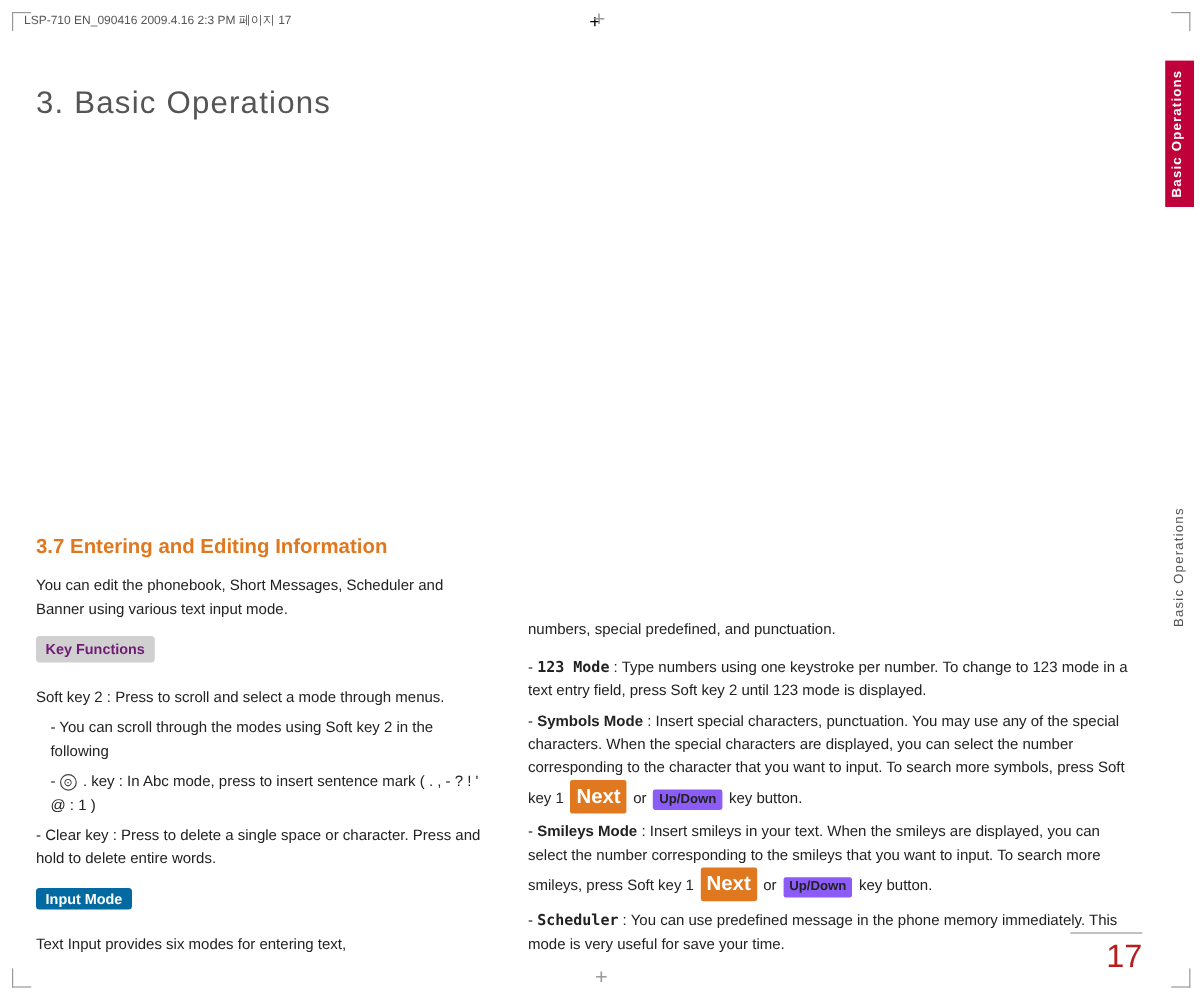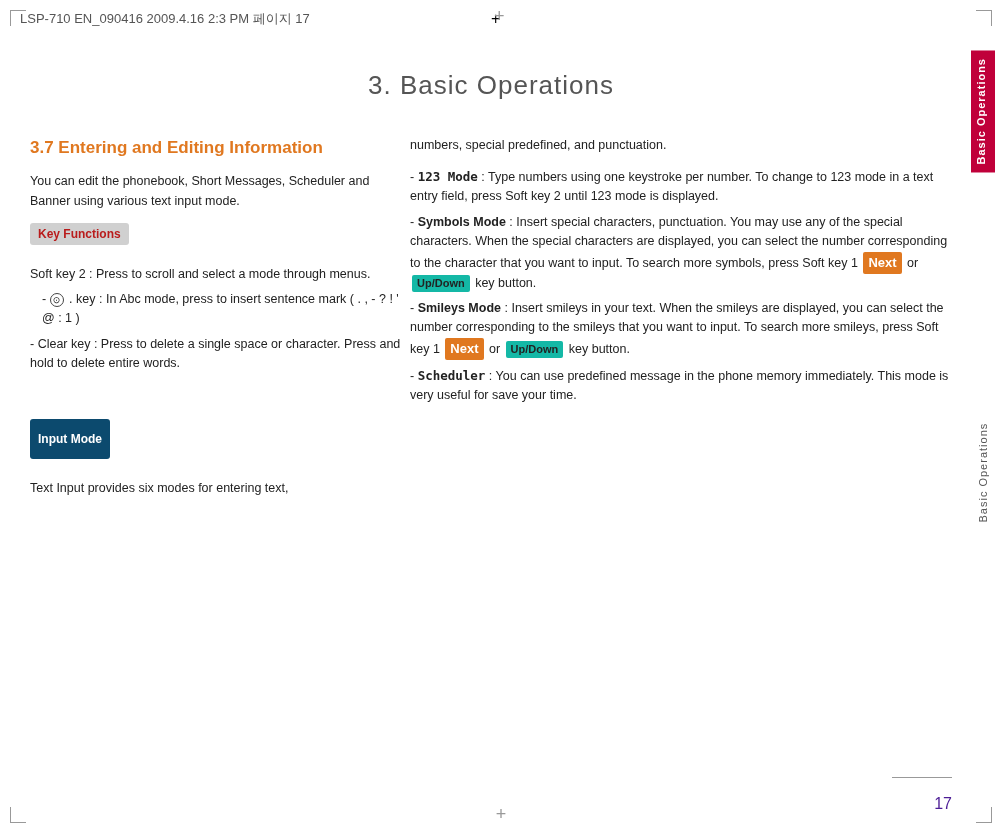--- a/index.html
+++ b/index.html
@@ -9,21 +9,21 @@
       width: 1002px;
       height: 833px;
       overflow: hidden;
       position: relative;
     }
 
     
     .doc-header {
       position: absolute;
       top: 10px; left: 20px;
-      font-size: 13px;
+      font-size: 10px;
       color: #555;
     }
 
     
     .corner-mark {
       position: absolute;
       width: 16px; height: 16px;
     }
     .corner-mark.tl { top: 10px; left: 10px; border-top: 1px solid #999; border-left: 1px solid #999; }
     .corner-mark.tr { top: 10px; right: 10px; border-top: 1px solid #999; border-right: 1px solid #999; }
@@ -57,33 +57,35 @@
     
     .main-content {
       position: absolute;
       top: 40px; left: 30px; right: 50px; bottom: 30px;
       display: flex;
       flex-direction: column;
     }
 
     
     .page-title {
-      text-align: center;
+      text-align: left;
       font-size: 26px;
       color: #555;
-      margin-bottom: 34px;
+      margin-bottom: 44px;
       margin-top: 30px;
       font-weight: 300;
       letter-spacing: 1px;
     }
 
     
     .two-col {
       display: flex;
       flex: 1;
+      gap: 30px;
+      align-items: flex-end;
     }
 
     .left-col {
       flex: 0 0 380px;
       font-size: 12.5px;
       line-height: 1.5;
       color: #222;
     }
 
     .right-col {
@@ -104,70 +106,69 @@
     .section-intro {
       margin-bottom: 12px;
       font-size: 12.5px;
       line-height: 1.6;
     }
 
     
     .badge-keyfunctions {
       display: inline-block;
       background: #d0d0d0;
-      color: #b91c1c;
+      color: #701a75;
       font-size: 12px;
       font-weight: bold;
       padding: 2px 8px;
       border-radius: 3px;
       margin-bottom: 8px;
     }
 
     
     .badge-inputmode {
       display: inline-block;
-      background: #0c4a6e;
+      background: #0369a1;
       color: #fff;
       font-size: 12px;
       font-weight: bold;
-      padding: 11px 8px;
+      padding: 0 8px;
       border-radius: 3px;
       margin-bottom: 8px;
-      margin-top: 32px;
     }
 
     .bullet-item {
       margin-bottom: 6px;
       padding-left: 0;
       font-size: 12.5px;
       line-height: 1.55;
     }
 
     .bullet-item.indent {
       padding-left: 12px;
     }
 
     .section-gap { margin-bottom: 12px; }
 
     
     .next-btn {
       display: inline-block;
       background: #e07820;
       color: #fff;
-      font-size: 13px;
+      font-size: 17px;
       font-weight: bold;
       padding: 1px 5px;
       border-radius: 2px;
       margin: 0 2px;
     }
 
     
     .updown-btn {
       display: inline-block;
-      background: #14b8a6;
+      background: #8b5cf6;
       color: #222;
       font-size: 11px;
       font-weight: bold;
       padding: 0 5px;
       border-radius: 2px;
       margin: 0 2px;
     }
 
     
     .bold-label {
@@ -213,22 +214,22 @@
       justify-content: center;
       padding: 10px 0;
       letter-spacing: 1px;
     }
 
     
     .page-number {
       position: absolute;
       bottom: 20px;
       right: 50px;
-      font-size: 16px;
-      color: #4c1d95;
+      font-size: 27px;
+      color: #b91c1c;
     }
 
     
     .page-divider {
       position: absolute;
       bottom: 55px;
       right: 50px;
       width: 60px;
       border-top: 1px solid #999;
     }
@@ -305,20 +306,23 @@
       <div class="section-heading">3.7  Entering and Editing Information</div>
 
       <div class="section-intro">You can edit the phonebook, Short Messages, Scheduler and Banner using various text input mode.</div>
 
       <div class="section-gap">
         <span class="badge-keyfunctions">Key Functions</span>
       </div>
 
       <div class="bullet-item">Soft key 2 : Press to scroll and select a mode through menus.</div>
 
+      <div class="bullet-item indent">
+        - You can scroll through the modes using Soft key 2 in the following
+      </div>
 
 
       <div class="bullet-item indent">
         - <span class="icon-dot">⊙</span> . key : In Abc mode, press to insert sentence mark ( .  ,  -  ?  !  '  @  :  1 )
       </div>
 
 
       <div class="bullet-item">
         - Clear key : Press to delete a single space or character. Press and hold to delete entire words.
       </div>

